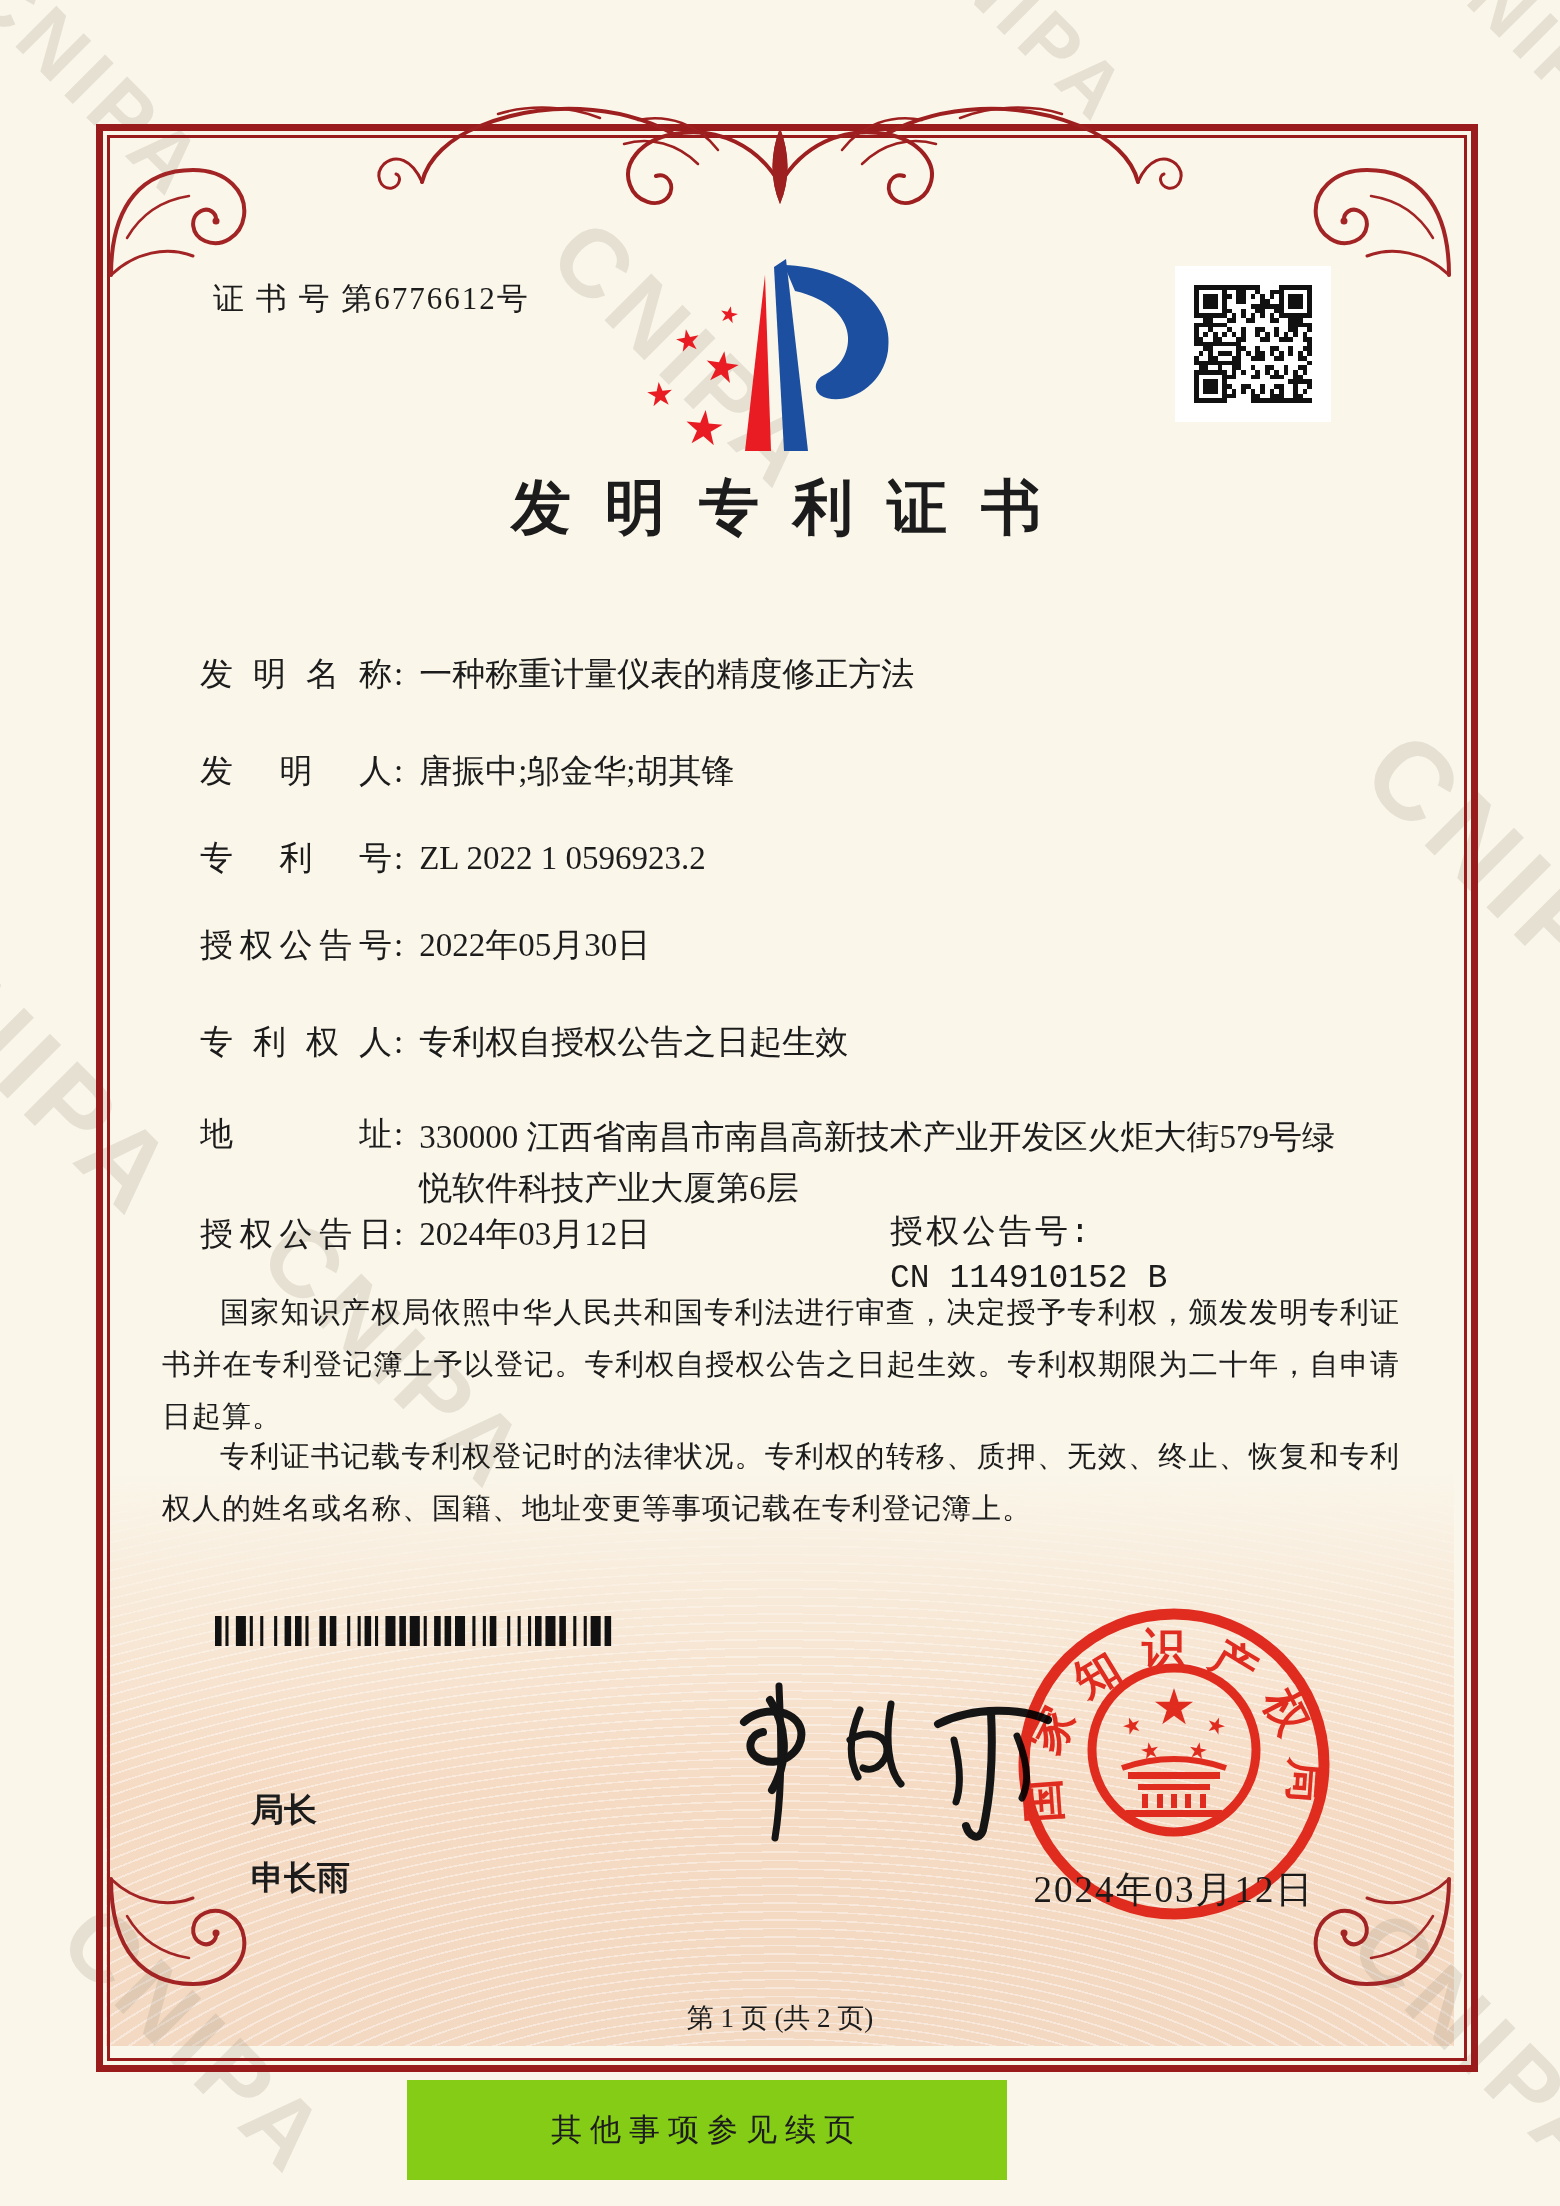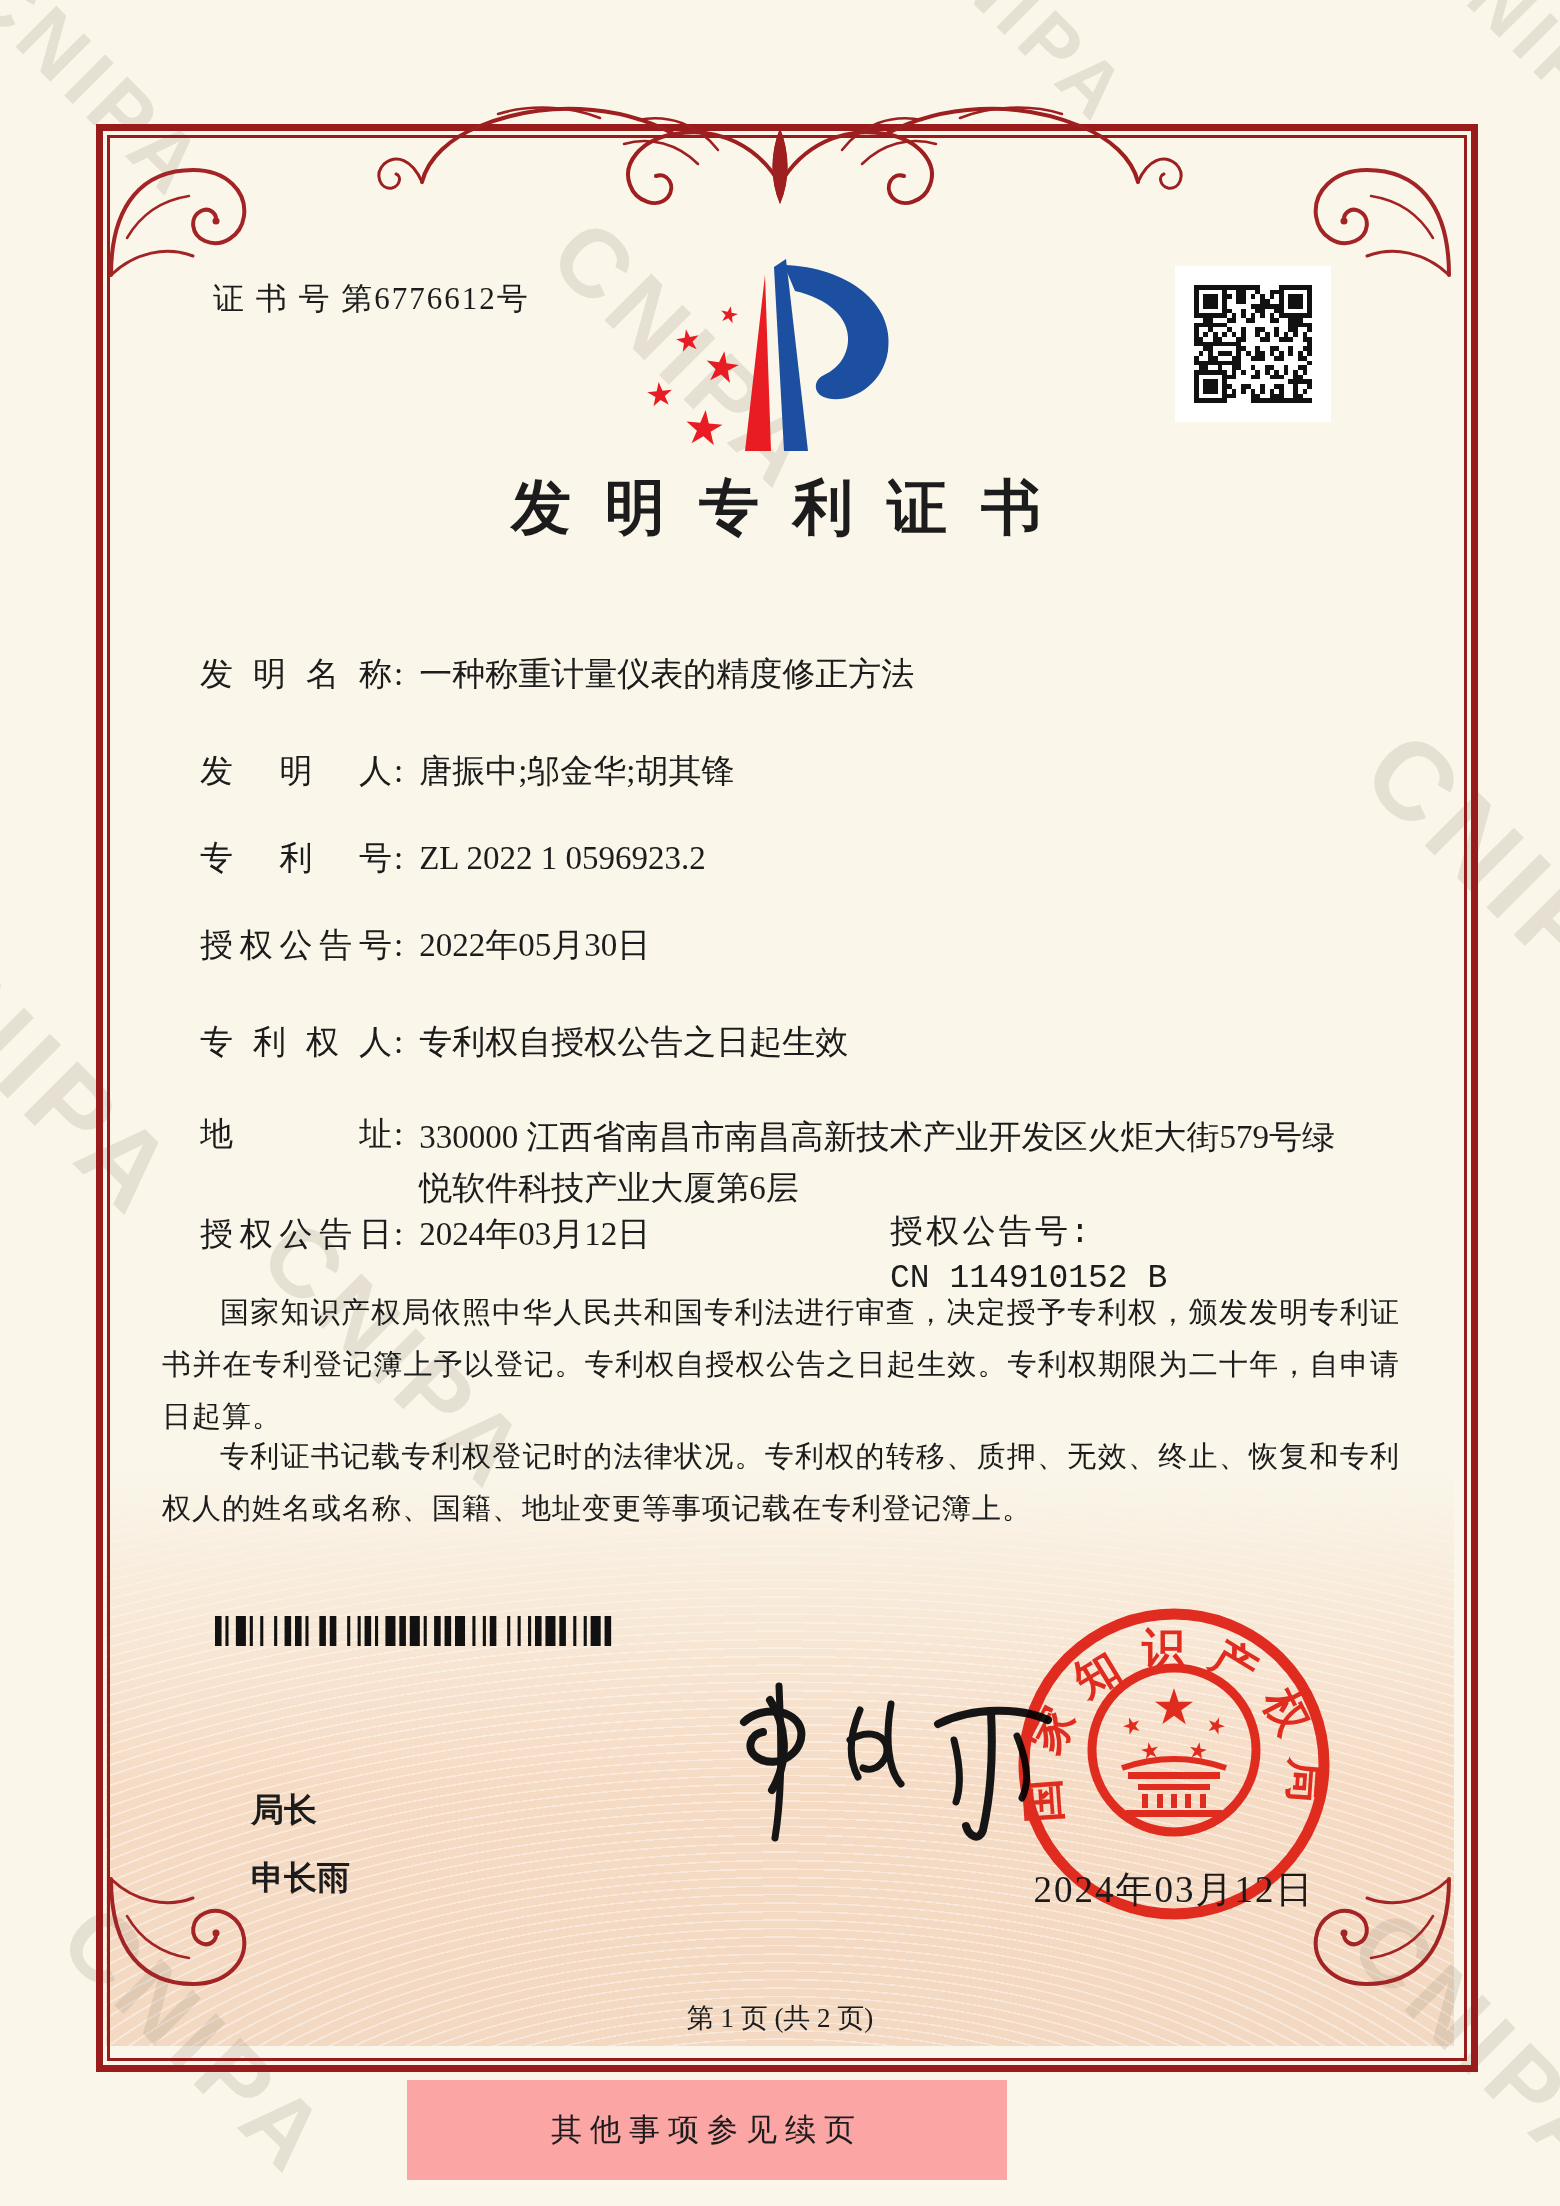--- a/index.html
+++ b/index.html
@@ -46,21 +46,21 @@
 
   .para{position:absolute;left:162px;width:1238px;font-size:29px;line-height:52px;
         text-align:justify;text-indent:2em;letter-spacing:1px;}
 
   .barcode{position:absolute;left:215px;top:1616px;}
   .director-label{position:absolute;left:215px;font-family:"Liberation Sans",sans-serif;
                   font-weight:bold;font-size:33px;margin-left:36px;}
   .signature{position:absolute;left:700px;top:1678px;}
   .seal{position:absolute;left:1000px;top:1588px;mix-blend-mode:multiply;opacity:.96;}
   .page-indicator{position:absolute;left:0;right:0;top:2000px;text-align:center;font-size:27px;}
-  .footer-note{position:absolute;left:407px;top:2080px;width:600px;height:100px;background:#fca5a5;
+  .footer-note{position:absolute;left:407px;top:2080px;width:600px;height:100px;background:#84cc16;
                text-align:center;line-height:100px;font-size:31px;letter-spacing:8px;z-index:6;}
 </style>
 </head>
 <body>
 
 <div class="page">
 
   <div class="wm" style="left:-60px;top:30px;font-size:84px">CNIPA</div>
   <div class="wm" style="left:880px;top:-34px;font-size:78px">CNIPA</div>
   <div class="wm" style="left:1396px;top:-10px;font-size:78px">CNIPA</div>

